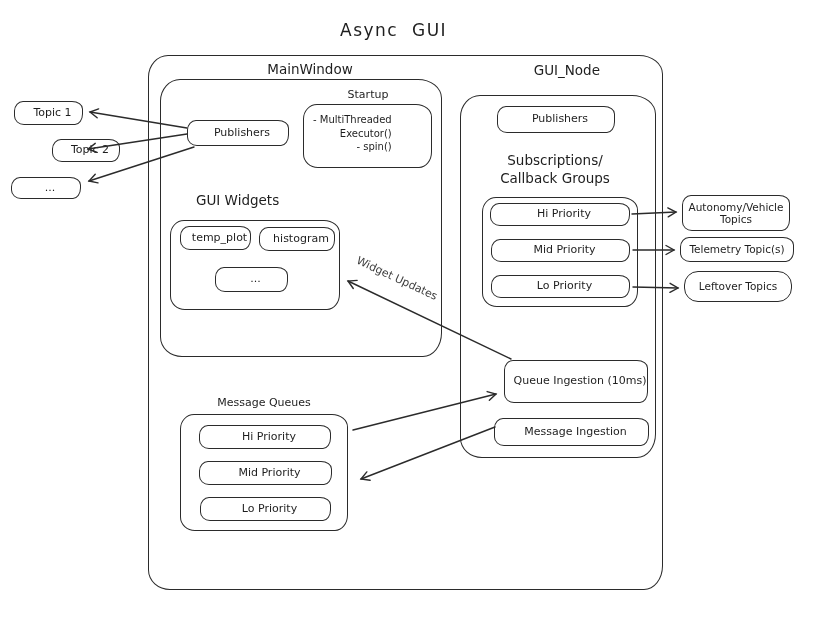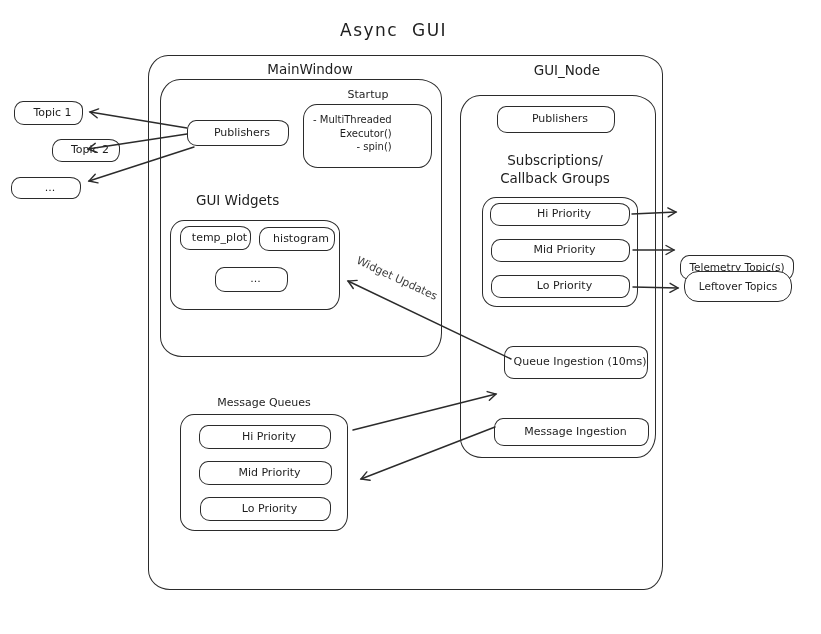--- a/index.html
+++ b/index.html
@@ -76,28 +76,29 @@
   <div class="box r-sm" style="left:497px; top:106px; width:118px; height:27px;">Publishers</div>
 
   <div id="subscriptions-label" class="lbl section-lbl" style="left:470px; top:151px; width:170px;">Subscriptions/
 Callback Groups</div>
 
   <div class="box frame r-md" style="left:482px; top:197px; width:156px; height:110px;"></div>
   <div class="box r-sm" style="left:490px; top:203px; width:140px; height:23px;">Hi Priority</div>
   <div class="box r-sm" style="left:491px; top:239px; width:139px; height:23px;">Mid Priority</div>
   <div class="box r-sm" style="left:491px; top:275px; width:139px; height:23px;">Lo Priority</div>
 
-  <div class="box r-sm" style="left:504px; top:346px; width:144px; height:33px;">Queue Ingestion (10ms)</div>
+  <div class="box r-sm" style="left:504px; top:360px; width:144px; height:43px;">Queue Ingestion (10ms)</div>
   <div class="box r-sm" style="left:494px; top:418px; width:155px; height:28px;">Message Ingestion</div>
 
   <div class="box r-sm" style="left:14px; top:101px; width:69px; height:24px;">Topic 1</div>
   <div class="box r-sm" style="left:12px; top:139px; width:68px; height:23px;margin-left:40px;">Topic 2</div>
   <div class="box r-sm" style="left:11px; top:177px; width:70px; height:22px;">...</div>
 
-  <div class="box r-sm two-line" style="left:680px; top:237px; width:114px; height:25px;margin-top:18px;">Telemetry Topic(s)</div>
+  <div class="box r-sm two-line" style="left:682px; top:195px; width:108px; height:36px;">Autonomy/Vehicle Topics</div>
+  <div class="box r-sm two-line" style="left:680px; top:237px; width:114px; height:25px;">Telemetry Topic(s)</div>
   <div class="box r-sm two-line" style="left:684px; top:271px; width:108px; height:31px;border-radius:14px;">Leftover Topics</div>
 
   <div id="widget-updates-label" style="left:340px; top:272px;">Widget Updates</div>
 
   <svg id="arrow-overlay" viewBox="0 0 821 634" xmlns="http://www.w3.org/2000/svg">
     <defs>
       <marker id="ah" viewBox="0 0 12 12" refX="10" refY="6" markerWidth="12" markerHeight="12" markerUnits="userSpaceOnUse" orient="auto">
         <path d="M2,1.5 L10,6 L2,10.5" fill="none" stroke="#2b2b2b" stroke-width="1.4" stroke-linecap="round"></path>
       </marker>
     </defs>

